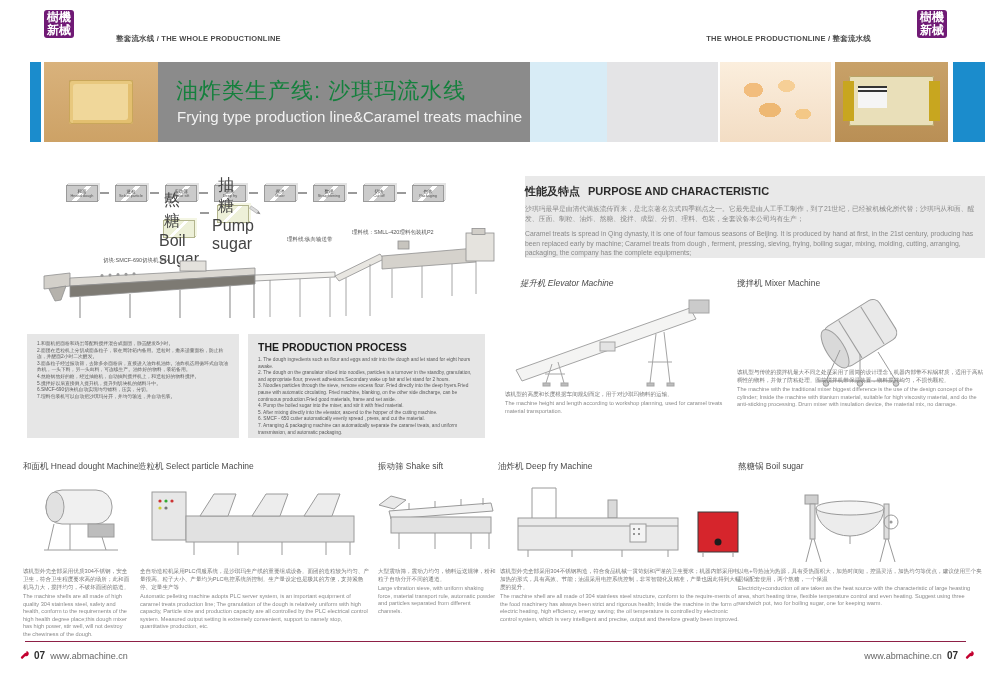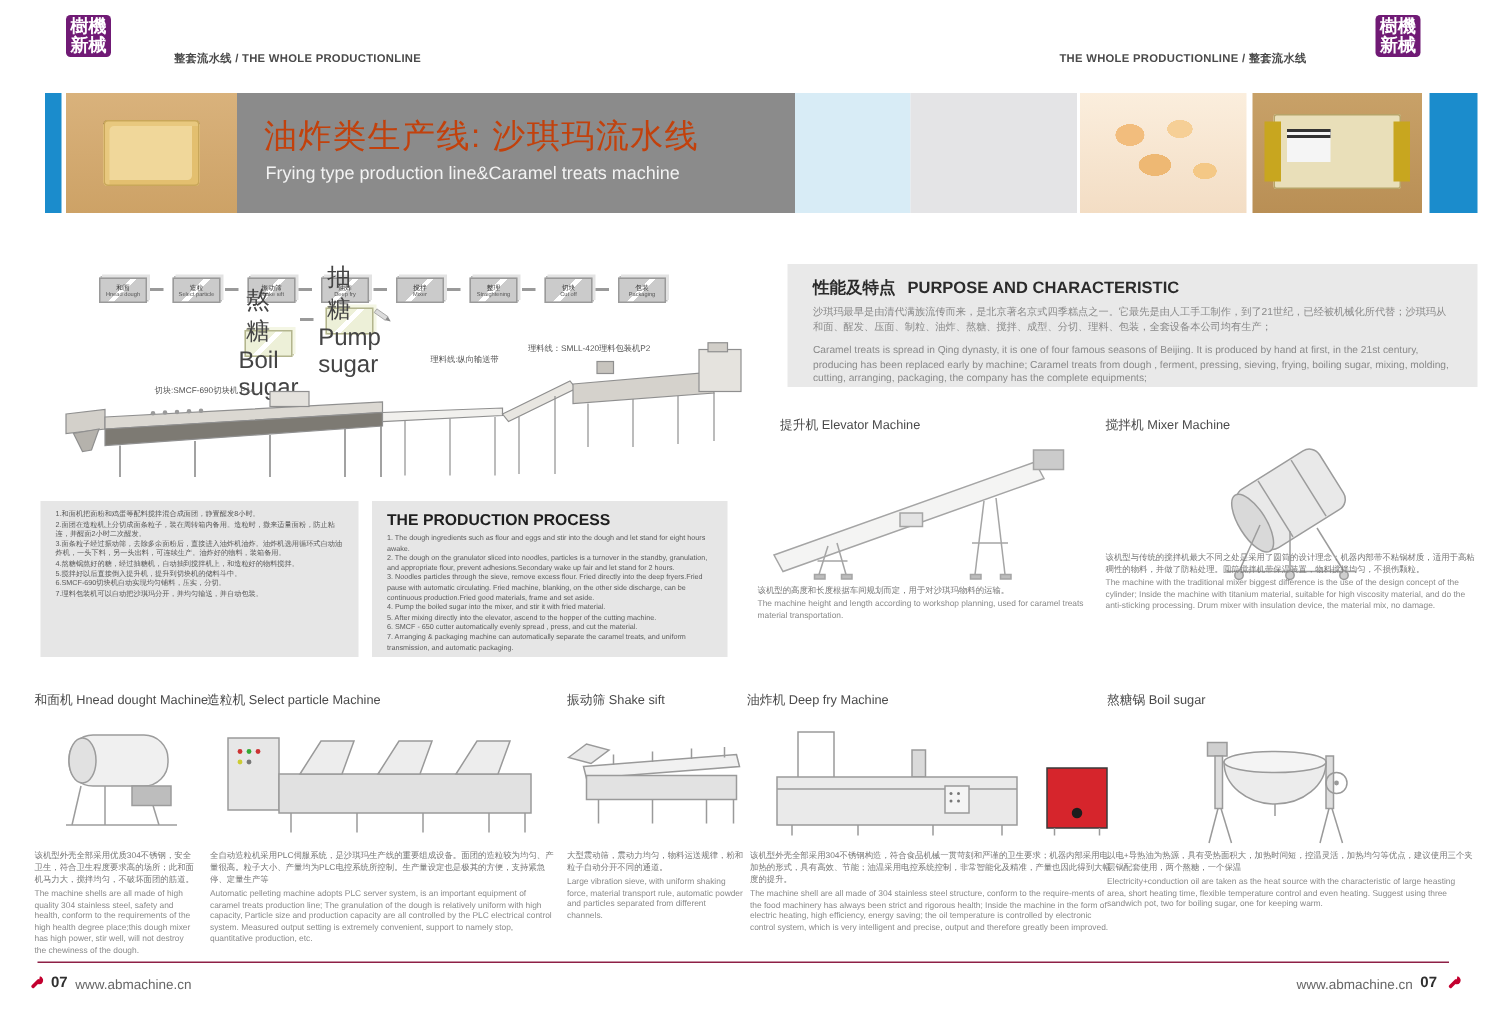--- a/index.html
+++ b/index.html
@@ -11,22 +11,22 @@
   
   .seal{
     position:absolute;width:30px;height:28px;background:#701a75;border-radius:3px;
     color:#fff;font-weight:bold;font-size:12px;line-height:13px;text-align:center;
     word-break:break-all;padding:1px 2px;box-sizing:border-box;overflow:hidden;
   }
   .tagline{position:absolute;font-size:7.5px;font-weight:600;color:#4a4a4a;letter-spacing:.2px;white-space:nowrap;margin-left:36px;}
   
   .blue-block{position:absolute;background:#1b8ccc;}
   .banner-gray{position:absolute;left:158px;top:62px;width:372px;height:80px;background:#8b8b8b;}
-  .banner-title{position:absolute;left:176px;top:76px;font-size:22px;color:#c2410c;letter-spacing:1px;white-space:nowrap;}
-  .banner-sub{position:absolute;left:177px;top:108px;font-size:12px;color:#f2f2f2;white-space:nowrap;}
+  .banner-title{position:absolute;left:176px;top:76px;font-size:22px;color:#15803d;letter-spacing:1px;white-space:nowrap;}
+  .banner-sub{position:absolute;left:177px;top:108px;font-size:15px;color:#f2f2f2;white-space:nowrap;}
   .photo{position:absolute;top:62px;height:80px;}
   .photo1{left:44px;width:114px;
     background:
       radial-gradient(14px 9px at 40% 42%,#f6e5a8 0 60%,transparent 61%),
       radial-gradient(12px 8px at 62% 52%,#f3d98e 0 60%,transparent 61%),
       radial-gradient(16px 10px at 50% 60%,#efd07e 0 60%,transparent 61%),
       linear-gradient(#d9b27c,#cda266);}
   .photo1::after{content:"";position:absolute;left:22%;top:22%;width:56%;height:55%;
     background:linear-gradient(#3c2a12 6%,#f0d79a 7% 100%);border-radius:3px;
     box-shadow:inset 0 0 0 1px #c9a75a, inset 4px 4px 0 #e8c87e, inset -5px -4px 0 #e3bf6f;}
@@ -52,21 +52,21 @@
   .fstep .fz{font-size:4.5px;color:#333;line-height:5px;}
   .fstep .fe{font-size:3.8px;color:#555;line-height:4.5px;}
   .fsub{position:absolute;width:30px;height:16px;background:
       linear-gradient(135deg,transparent 44%,#fff 44%,#fff 54%,transparent 54%),#edf0d8;
     border:0.5px solid #b3b58e;box-shadow:2px -2px 0 #f4f6e4,1px -1px 0 #c9cba6;
     display:flex;flex-direction:column;align-items:center;justify-content:center;top:205px;}
   .fdash{position:absolute;width:9px;height:1.5px;background:#9a9a9a;top:192px;}
   
   .dlabel{position:absolute;font-size:5.5px;color:#555;white-space:nowrap;}
   
-  .purpose{position:absolute;left:525px;top:176px;width:460px;height:82px;background:#e9e9e9;box-sizing:border-box;padding:8px 17px;}
+  .purpose{position:absolute;left:525px;top:176px;width:460px;height:82px;background:#e9e9e9;box-sizing:border-box;padding:8px 0;}
   .purpose h2{margin:0 0 5px 0;font-size:11px;color:#2b2b2b;}
   .purpose h2 .en{margin-left:8px;}
   .purpose p{margin:0 0 6px 0;font-size:6.8px;line-height:9.5px;color:#8a8a8a;}
   
   .proc{position:absolute;top:334px;background:#e6e6e6;box-sizing:border-box;padding:7px 10px;}
   .proc h3{margin:0 0 4px 0;font-size:10.5px;color:#1e1e1e;}
   .proc .item{font-size:4.8px;line-height:6.6px;color:#5a5a5a;}
   
   .mtitle{position:absolute;font-size:8.5px;color:#4a4a4a;white-space:nowrap;}
   .mcap{position:absolute;}
@@ -197,21 +197,21 @@
 <span class="dlabel" style="left:103px;top:257px;">切块:SMCF-690切块机 P14</span>
 <span class="dlabel" style="left:287px;top:236px;">理料线:纵向输送带</span>
 <span class="dlabel" style="left:352px;top:229px;">理料线：SMLL-420理料包装机P2</span>
 
 <div class="purpose">
   <h2><span>性能及特点</span><span class="en">PURPOSE AND CHARACTERISTIC</span></h2>
   <p>沙琪玛最早是由清代满族流传而来，是北京著名京式四季糕点之一。它最先是由人工手工制作，到了21世纪，已经被机械化所代替；沙琪玛从和面、醒发、压面、制粒、油炸、熬糖、搅拌、成型、分切、理料、包装，全套设备本公司均有生产；</p>
   <p>Caramel treats is spread in Qing dynasty, it is one of four famous seasons of Beijing. It is produced by hand at first, in the 21st century, producing has been replaced early by machine; Caramel treats from dough , ferment, pressing, sieving, frying, boiling sugar, mixing, molding, cutting, arranging, packaging, the company has the complete equipments;</p>
 </div>
 
-<span class="mtitle" style="left:520px;top:278px;">提升机 Elevator Machine</span>
+<span class="mtitle" style="left:520px;top:278px;font-style:italic;">提升机 Elevator Machine</span>
 <svg class="mimg" style="left:512px;top:292px;" width="210" height="95" viewBox="0 0 210 95">
   <g stroke="#a5a5a5" stroke-width="1" fill="none">
     <polygon points="4,78 178,16 184,27 10,89" fill="#f4f4f3"></polygon>
     <rect x="177" y="8" width="20" height="13" fill="#cbcbcb"></rect>
     <rect x="88" y="50" width="15" height="9" fill="#e3e3e3"></rect>
     <line x1="40" y1="72" x2="34" y2="91"></line>
       <line x1="46" y1="70" x2="52" y2="91"></line>
       <line x1="33" y1="82" x2="53" y2="82"></line>
     <line x1="144" y1="42" x2="138" y2="91"></line>
       <line x1="152" y1="40" x2="158" y2="91"></line>

